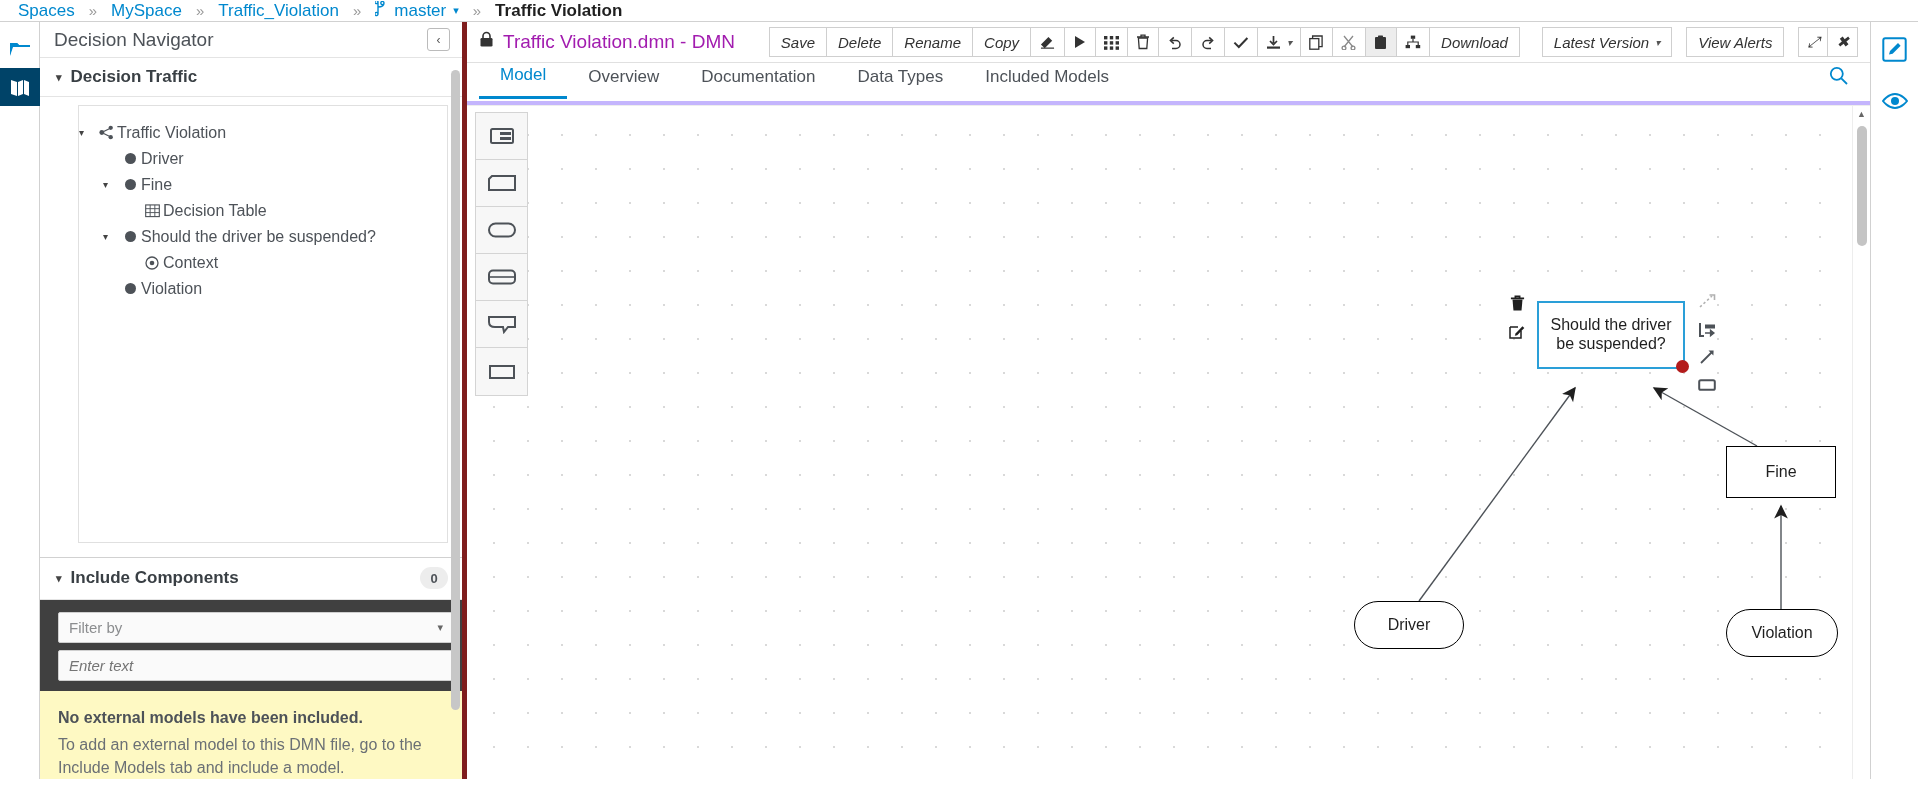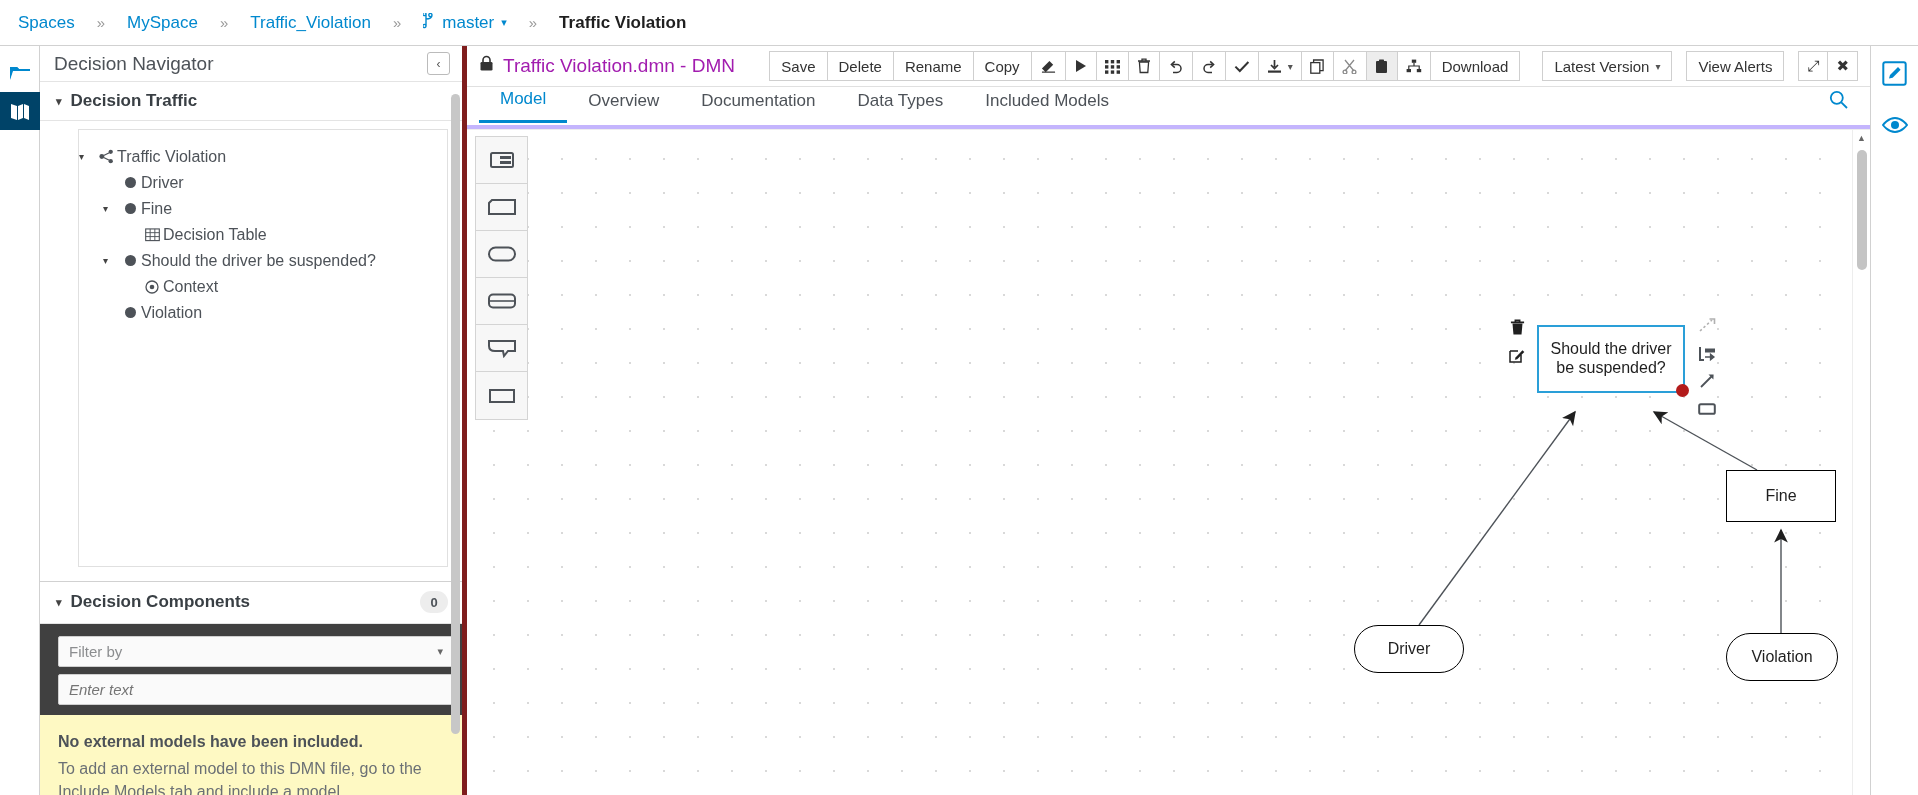--- a/index.html
+++ b/index.html
@@ -4,22 +4,22 @@
 <style>
   * { box-sizing: border-box; margin: 0; padding: 0; }
   html, body {
     width: 1918px; height: 795px;
     font-family: "Liberation Sans", sans-serif;
     background: #fff; color: #333;
     overflow: hidden;
   }
   
   #breadcrumb-bar {
-    height: 46px; display: flex; align-items: center;
-    padding-left: 18px; gap: 12px;
+    height: 22px; display: flex; align-items: center;
+    padding-left: 18px; gap: 4px;
     border-bottom: 1px solid #d1d1d1; background: #fff;
     font-size: 17px;
   }
   #breadcrumb-bar .crumb { color: #0088ce; cursor: pointer; }
   #breadcrumb-bar .crumb.current { color: #1f1f1f; font-weight: bold; cursor: default; }
   #breadcrumb-bar .sep { color: #9a9a9a; margin: 0 10px; font-size: 15px; }
   .branch-ico { display:inline-block; margin-right:6px; color:#0088ce; font-size:16px; }
   .caret-dn { display:inline-block; margin-left:7px; font-size:11px; color:#0088ce; }
 
   
@@ -79,21 +79,21 @@
   
   #nav-scroll { position:absolute; right: 2px; top: 48px; width: 9px; height: 700px; }
   #nav-scroll .thumb { position:absolute; top: 0; width: 9px; height: 640px;
                        background: #c7c7c7; border-radius: 5px; }
 
   
   #editor { flex: 1; display:flex; flex-direction:column; background:#fff; min-width:0; }
   #ed-title-bar { height: 41px; display:flex; align-items:center; border-bottom: 1px solid #e0e0e0;
                   padding-left: 12px; }
   #ed-title { font-size: 19px; color: #a21caf; display:flex; align-items:center; gap: 9px; }
-  #ed-toolbar { margin-left:auto; display:flex; align-items:center; padding-right: 12px; gap: 14px; }
+  #ed-toolbar { margin-left:auto; display:flex; align-items:center; padding-right: 12px; gap: 14px; font-style: italic; }
   .btn-group { display:flex; }
   .tb { height: 30px; min-width: 30px; border: 1px solid #cfcfcf; background:#fff;
         display:flex; align-items:center; justify-content:center; padding: 0 11px;
         font-size: 15px; color: #333; cursor: pointer; margin-left: -1px; }
   .tb:first-child { margin-left: 0; }
   .tb.icon { padding: 0 8px; }
   .tb.pressed { background: #ededed; }
   .tb .cv { font-size: 10px; margin-left: 6px; color:#555; }
 
   #tabs { height: 42px; display:flex; align-items:center; border-bottom: 4px solid #c4b5fd;
@@ -259,21 +259,21 @@
         <span class="ic">
             <i class="dot"></i>
           </span>
         <span>Violation</span>
       </div>
     </div>
 
     <div id="dc-panel" style="margin-top:14px;">
       <div class="acc-header" style="border-top:none;">
         <span class="tri">▾</span>
-        <span>Decision Components</span>
+        <span>Include Components</span>
         <span class="badge">0</span>
       </div>
       <div class="dc-body">
         <div class="sel-box">
           <span>Filter by</span>
           <span class="cv">▾</span>
         </div>
         <input class="txt-box" type="text" placeholder="Enter text" style="">
       </div>
       <div class="empty-note">

